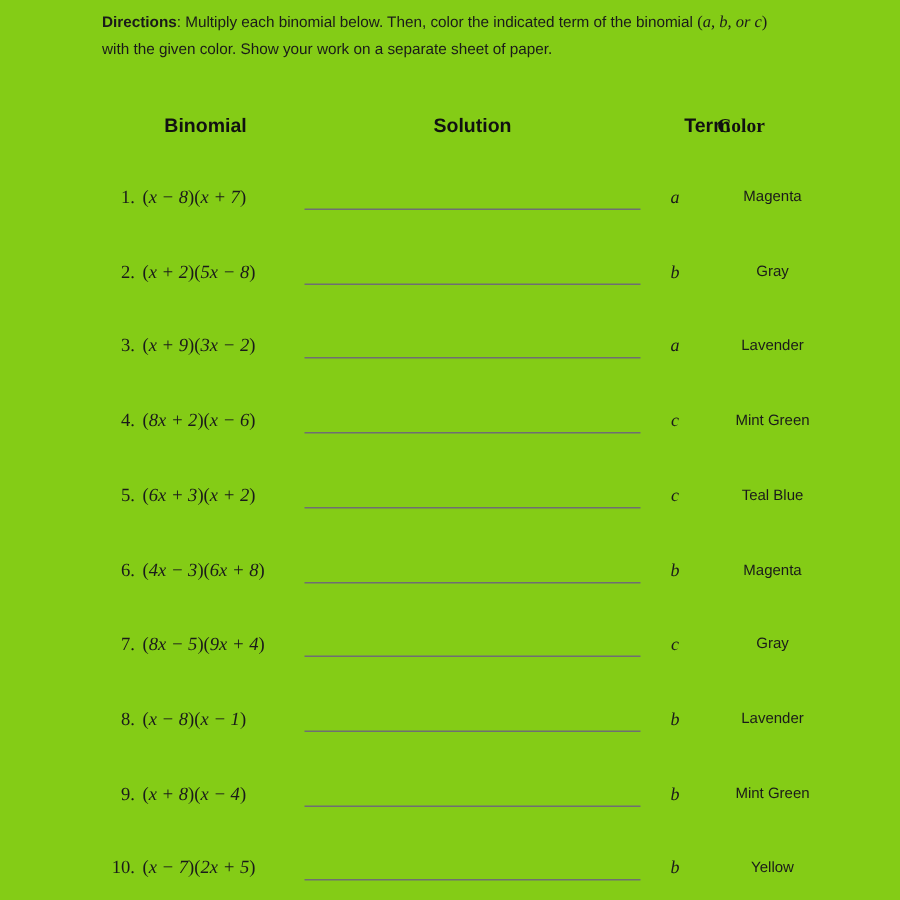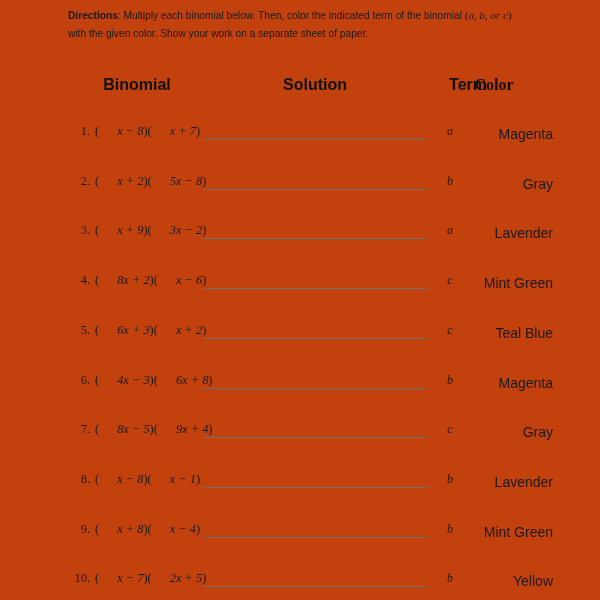--- a/index.html
+++ b/index.html
@@ -13,21 +13,21 @@
     overflow: hidden;
     font-family: "Liberation Sans", sans-serif;
     color: #1a1a1a;
     -webkit-font-smoothing: antialiased;
   }
 
   .page {
     position: relative;
     width: 600px;
     height: 600px;
-    background: #c2410c;
+    background: #84cc16;
   }
 
   
   .directions {
     position: absolute;
     left: 68px;
     top: 7px;
     width: 450px;
     font-size: 10.2px;
     line-height: 17.5px;
@@ -50,21 +50,21 @@
   .headers {
     position: absolute;
     left: 0;
     top: 76px;
     width: 600px;
     height: 16px;
   }
   .hdr {
     position: absolute;
     top: 0;
-    font-size: 16px;
+    font-size: 13px;
     font-weight: bold;
     color: #111111;
     text-align: center;
     white-space: nowrap;
   }
   .hdr-binomial { left: 87px;  width: 100px; }
   .hdr-solution { left: 265px; width: 100px; }
   .hdr-term     { left: 413px; width: 74px; text-align: right;  }
   .hdr-color    { left: 456px; width: 76px; font-family: Liberation Serif, serif;  }
 
@@ -96,21 +96,21 @@
   }
   .row-binomial {
     position: absolute;
     left: 95px;
     top: 0;
     font-family: "Liberation Serif", serif;
     font-size: 12.4px;
     color: #1a1a1a;
     white-space: nowrap;
   }
-  .row-binomial .v { font-style: italic; margin-left: 18px; }
+  .row-binomial .v { font-style: italic; }
 
   .answer-line {
     position: absolute;
     left: 203px;
     top: 15px;
     width: 224px;
     height: 0;
     border-top: 1.1px solid #6f6f72;
   }
 
@@ -123,22 +123,22 @@
     font-family: "Liberation Serif", serif;
     font-style: italic;
     font-size: 12px;
     color: #1a1a1a;
   }
   .row-color {
     position: absolute;
     left: 477px;
     width: 76px;
     top: 2px;
-    text-align: right;
-    font-size: 14px;
+    text-align: center;
+    font-size: 10px;
     color: #1a1a1a;
     white-space: nowrap;
   }
 </style>
 </head>
 <body>
 
 <div class="page">
 
   <div class="directions">

